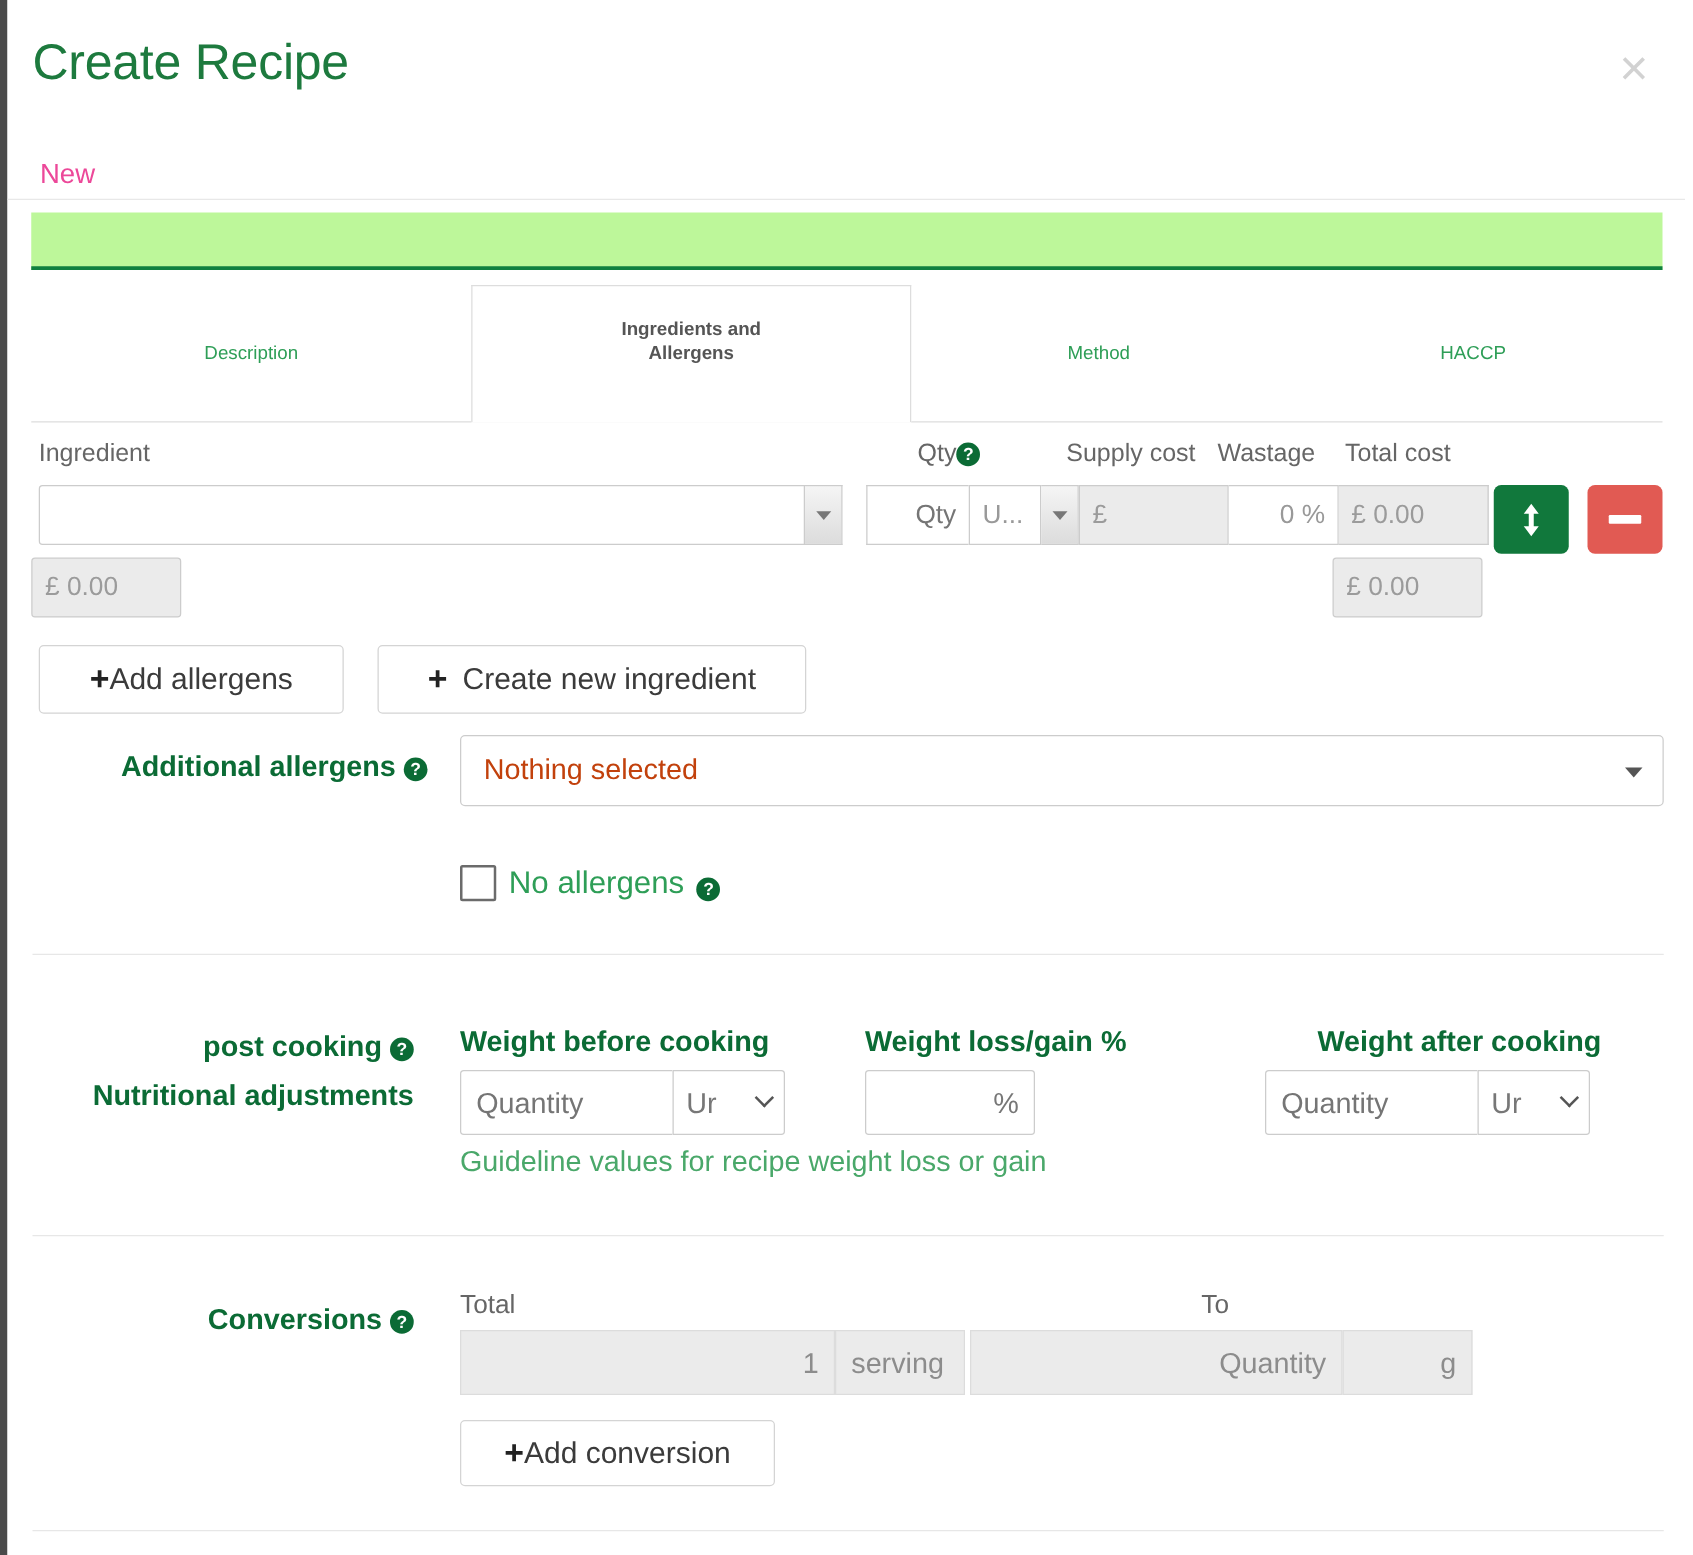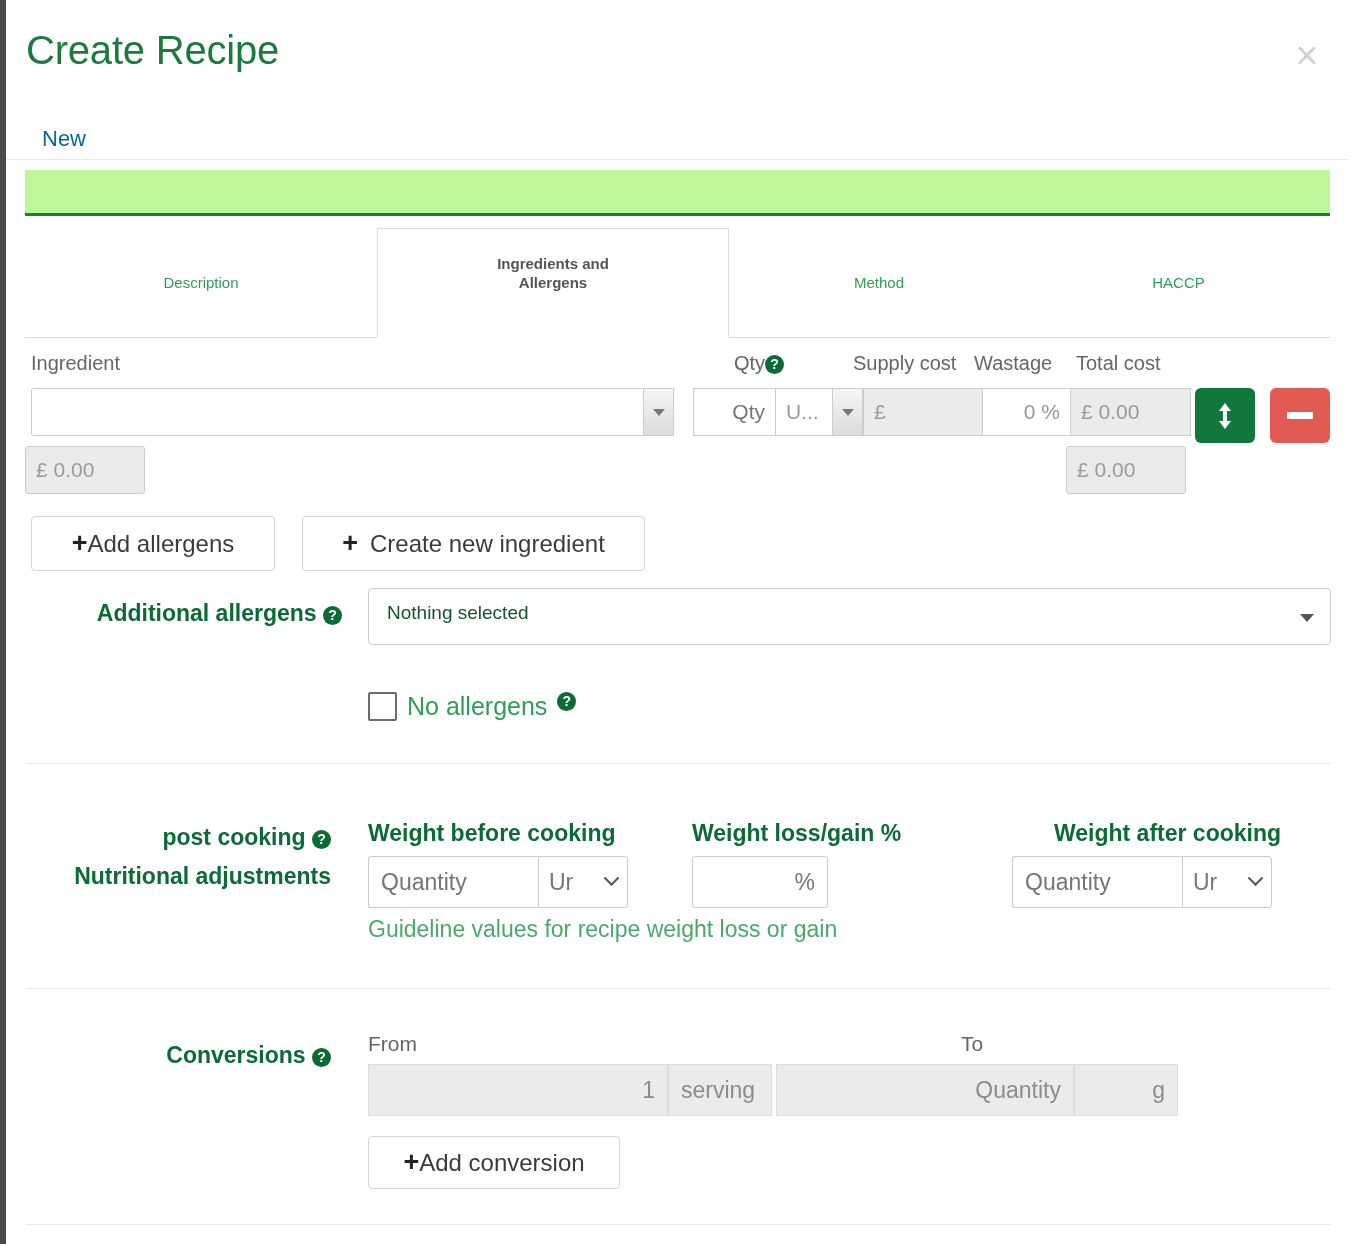--- a/index.html
+++ b/index.html
@@ -39,22 +39,22 @@
     border-bottom: 1px solid #e8e8e8;
     padding: 0;
   }
   .title {
     position: absolute; left: 20px; top: 28px;
     font-size: 40px; font-weight: 400;
     color: #1d7a3e;
     letter-spacing: -0.2px;
   }
   .subtitle {
-    position: absolute; left: 36px; top: 126px;
-    font-size: 22px; color: #0369a1; font-weight: 400;
+    position: absolute; left: 26px; top: 126px;
+    font-size: 22px; color: #ec4899; font-weight: 400;
   }
   .close-btn {
     position: absolute; right: 20px; top: 32px;
     width: 42px; height: 46px;
     background: transparent; border: none;
     color: #d2d2d2; font-size: 40px; line-height: 42px;
     font-family: "Liberation Sans", sans-serif;
     cursor: pointer; padding: 0;
     font-weight: 400;
   }
@@ -212,32 +212,32 @@
     font-size: 23px; font-weight: bold; color: #0b6b35;
   }
   .allergen-select {
     position: absolute; left: 362px; top: 588px;
     width: 963px; height: 57px;
     border: 1px solid #ccc; border-radius: 4px;
     background: #fff; cursor: pointer;
   }
   .allergen-select .ph {
     position: absolute; left: 18px; top: 13px;
-    font-size: 19px; color: #14532d;
+    font-size: 23px; color: #c2410c;
   }
   .allergen-select .caret {
     position: absolute; right: 16px; top: 25px;
     width: 0; height: 0;
     border-left: 7px solid transparent;
     border-right: 7px solid transparent;
     border-top: 8px solid #555;
   }
   .noallergen-row {
     position: absolute; left: 362px; top: 692px;
-    display: flex; align-items: flex-start; gap: 10px;
+    display: flex; align-items: flex-end; gap: 10px;
   }
   .chk {
     width: 29px; height: 29px;
     border: 2px solid #6b6b6b; background: #fff;
     cursor: pointer; border-radius: 2px;
   }
   .noallergen-row .lbl { font-size: 25px; color: #2e9e57; }
 
   .divider {
     position: absolute; left: 20px;
@@ -465,21 +465,21 @@
     </div>
 
     <div class="guideline">Guideline values for recipe weight loss or gain</div>
 
     <div class="divider div2"></div>
 
     <div class="conv-label">
       <span>Conversions</span>
       <span class="qmark">?</span>
     </div>
-    <div class="conv-hd conv-hd-from">From</div>
+    <div class="conv-hd conv-hd-from">Total</div>
     <div class="conv-hd conv-hd-to">To</div>
 
     <div class="conv-row">
       <div class="c c-fromqty">1</div>
       <div class="c c-fromunit">serving</div>
       <div class="c c-toqty">Quantity</div>
       <div class="c c-tounit">g</div>
     </div>
 
     <div class="btn-outline btn-add-conv">

